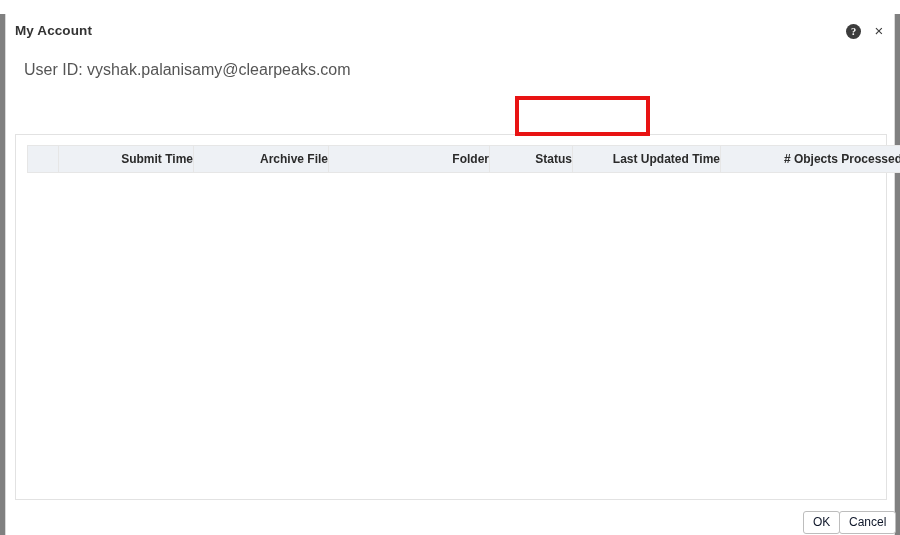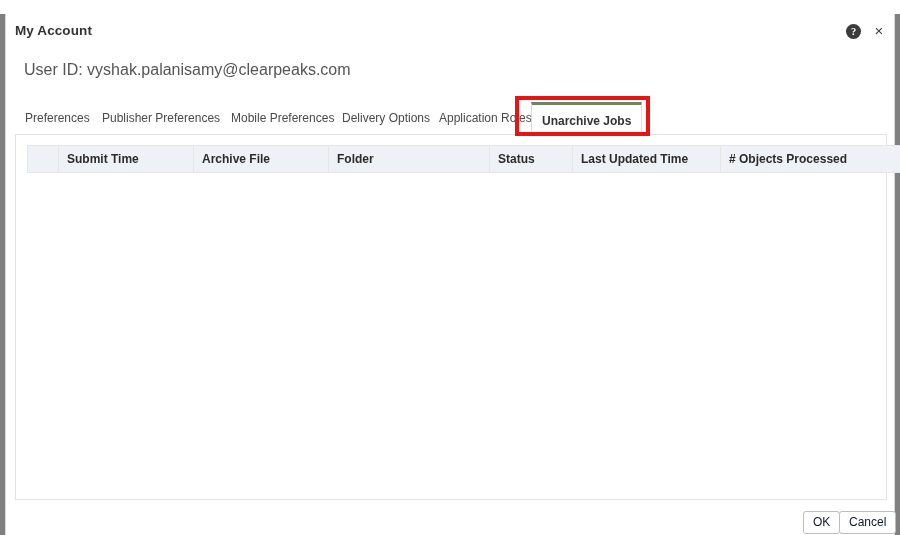--- a/index.html
+++ b/index.html
@@ -169,21 +169,21 @@
     left: 11px;
     top: 10px;
     width: 847px;
     border-collapse: collapse;
     table-layout: fixed;
     font-size: 12px;
   }
   #jobs-grid th,
   #jobs-grid td {
     border: 1px solid #e6e6e6;
-    text-align: left;
+    text-align: right;
     padding: 0 0 0 8px;
     overflow: hidden;
     white-space: nowrap;
     text-overflow: ellipsis;
     box-sizing: border-box;
   }
   #jobs-grid thead th {
     height: 27px;
     background: #eef1f5;
     color: #2b2b2b;
@@ -243,28 +243,20 @@
   <div id="dialog-surface">
 
     <div id="title-bar">
       <div id="dialog-title">My Account</div>
       <div id="help-icon">?</div>
       <div id="close-icon">×</div>
     </div>
 
     <div class="id-line" id="user-id-line">User ID: vyshak.palanisamy@clearpeaks.com</div>
 
-    <div id="tab-strip">
-      <div class="tab" style="left:9px;">Preferences</div>
-      <div class="tab" style="left:86px;">Publisher Preferences</div>
-      <div class="tab" style="left:215px;">Mobile Preferences</div>
-      <div class="tab" style="left:326px;">Delivery Options</div>
-      <div class="tab" style="left:423px;">Application Roles</div>
-      <div class="tab active" style="left:525px;">Unarchive Jobs</div>
-    </div>
 
     <div id="content-panel">
       <table id="jobs-grid">
         <thead>
           <tr>
             <th class="col-select"></th>
             <th class="col-submit">Submit Time</th>
             <th class="col-archive">Archive File</th>
             <th class="col-folder">Folder</th>
             <th class="col-status">Status</th>

